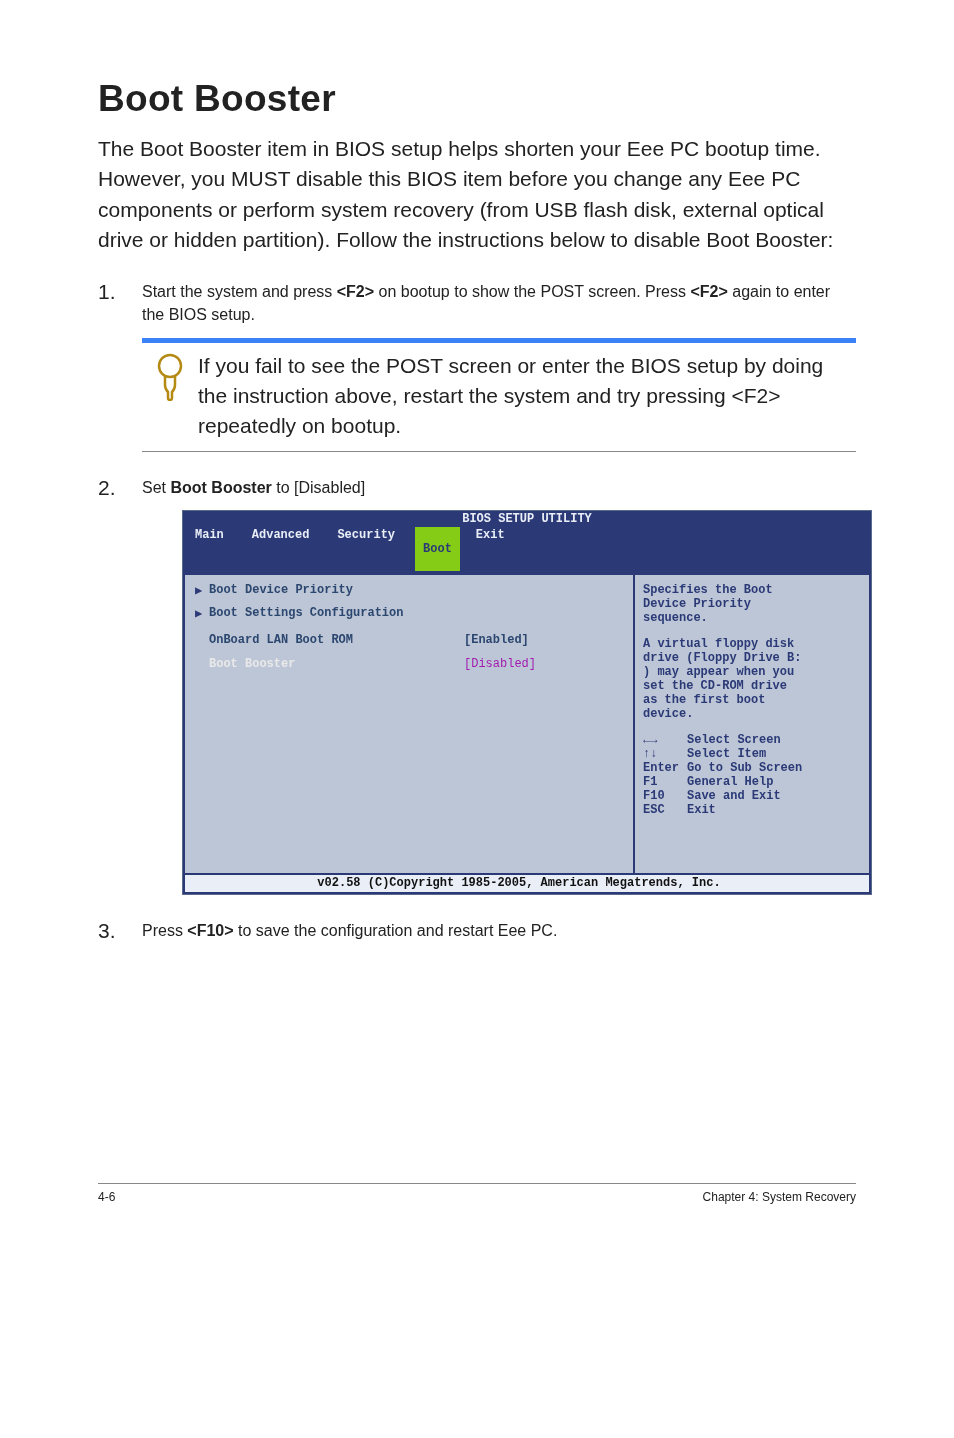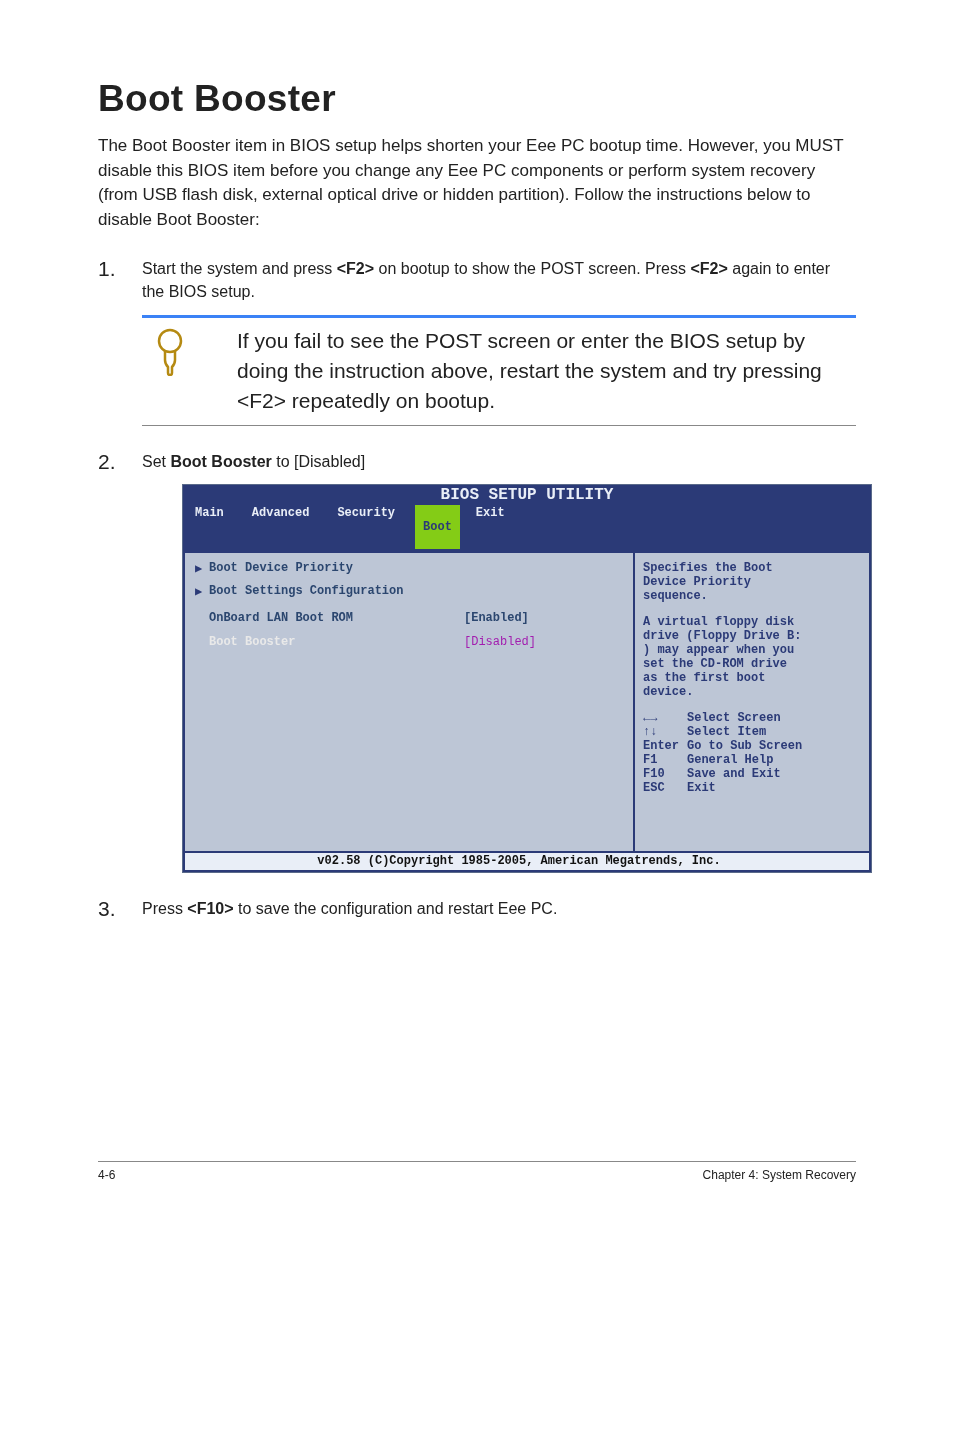--- a/index.html
+++ b/index.html
@@ -15,48 +15,47 @@
     box-sizing: border-box;
   }
   h1 {
     font-size: 37px;
     font-weight: 700;
     margin: 0 0 14px 0;
     font-family: "Segoe UI Semibold", "Helvetica Neue", Arial, sans-serif;
     letter-spacing: 0.3px;
   }
   .intro {
-    font-size: 17px;
+    font-size: 21px;
     line-height: 1.45;
     margin: 0 0 24px 0;
   }
   .step {
     display: flex;
     margin-bottom: 10px;
   }
   .step .num {
     width: 44px;
     flex: 0 0 44px;
     font-size: 21px;
   }
   .step .body {
     flex: 1;
     font-size: 16px;
     line-height: 1.45;
   }
   .b { font-weight: 700; }
 
   .note-block {
-    border-top: 3px solid #3b82f6;
+    border-top: 5px solid #3b82f6;
     border-bottom: 1px solid #888;
     margin: 12px 0 24px 44px;
     padding: 8px 0 10px 0;
     display: flex;
     align-items: flex-start;
-    gap: 39px;
   }
   .note-block.full {
     margin-left: 44px;
   }
   .note-icon {
     width: 56px;
     flex: 0 0 56px;
     display: flex;
     justify-content: center;
     padding-top: 2px;
@@ -76,21 +75,21 @@
     box-sizing: border-box;
     font-family: "Courier New", monospace;
     font-size: 12px;
   }
   .bios-title {
     color: #e9eef7;
     background: #2b3a77;
     text-align: center;
     font-weight: 700;
     padding: 1px 0;
-    font-size: 16px;
+    font-size: 12px;
   }
   .bios-tabs {
     display: flex;
     background: #2b3a77;
     color: #e9eef7;
     padding: 0 4px 2px 4px;
     font-weight: 700;
   }
   .bios-tabs span {
     padding: 1px 12px 1px 8px;

